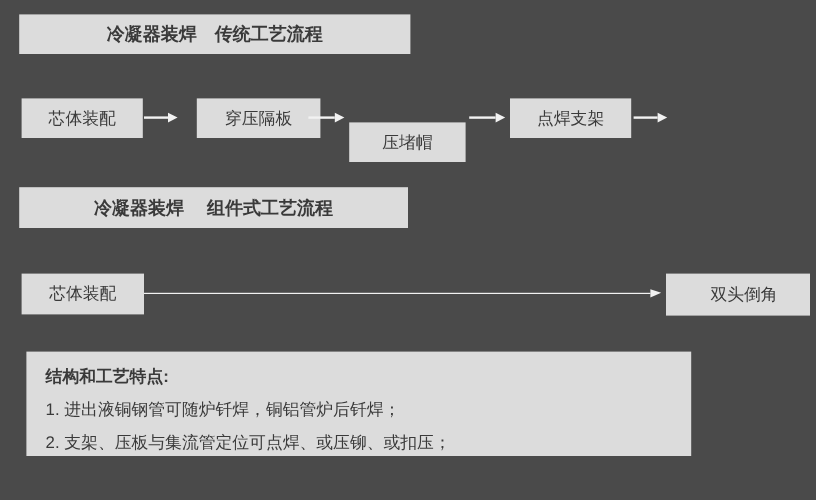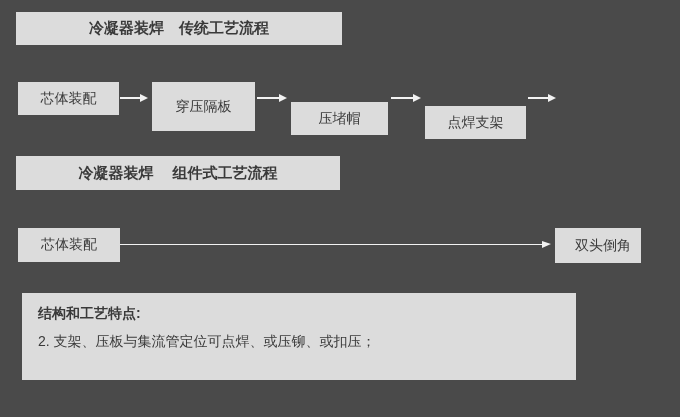--- a/index.html
+++ b/index.html
@@ -71,34 +71,35 @@
 </head>
 <body>
 
 <div class="screen">
 
   <div class="box title" style="left:16px;top:12px;width:326px;height:33px;">冷凝器装焊　传统工艺流程</div>
 
   <div class="box" style="left:18px;top:82px;width:101px;height:33px;">芯体装配</div>
   <div class="arrow" style="left:120px;top:97px;width:20px;"></div>
 
-  <div class="box" style="left:152px;top:82px;width:103px;height:49px;">穿压隔板</div>
+  <div class="box" style="left:164px;top:82px;width:103px;height:33px;">穿压隔板</div>
   <div class="arrow" style="left:257px;top:97px;width:22px;"></div>
 
   <div class="box" style="left:291px;top:82px;width:97px;height:33px;margin-top:20px;">压堵帽</div>
   <div class="arrow" style="left:391px;top:97px;width:22px;"></div>
 
-  <div class="box" style="left:425px;top:82px;width:101px;height:33px;margin-top:24px;">点焊支架</div>
+  <div class="box" style="left:425px;top:82px;width:101px;height:33px;">点焊支架</div>
   <div class="arrow" style="left:528px;top:97px;width:20px;"></div>
 
 
   <div class="box title" style="left:16px;top:156px;width:324px;height:34px;">冷凝器装焊　 组件式工艺流程</div>
 
   <div class="box" style="left:18px;top:228px;width:102px;height:34px;">芯体装配</div>
   <div class="arrow thin" style="left:120px;top:244px;width:422px;"></div>
-  <div class="box" style="left:555px;top:228px;width:86px;height:35px;padding-left:10px;">双头倒角</div>
+  <div class="box" style="left:555px;top:228px;width:120px;height:35px;padding-left:10px;">双头倒角</div>
 
   <div class="notes">
     <div class="heading">结构和工艺特点:</div>
+    <div class="line">1. 进出液铜钢管可随炉钎焊，铜铝管炉后钎焊；</div>
     <div class="line">2. 支架、压板与集流管定位可点焊、或压铆、或扣压；</div>
   </div>
 
 </div>
 
 </body></html>

